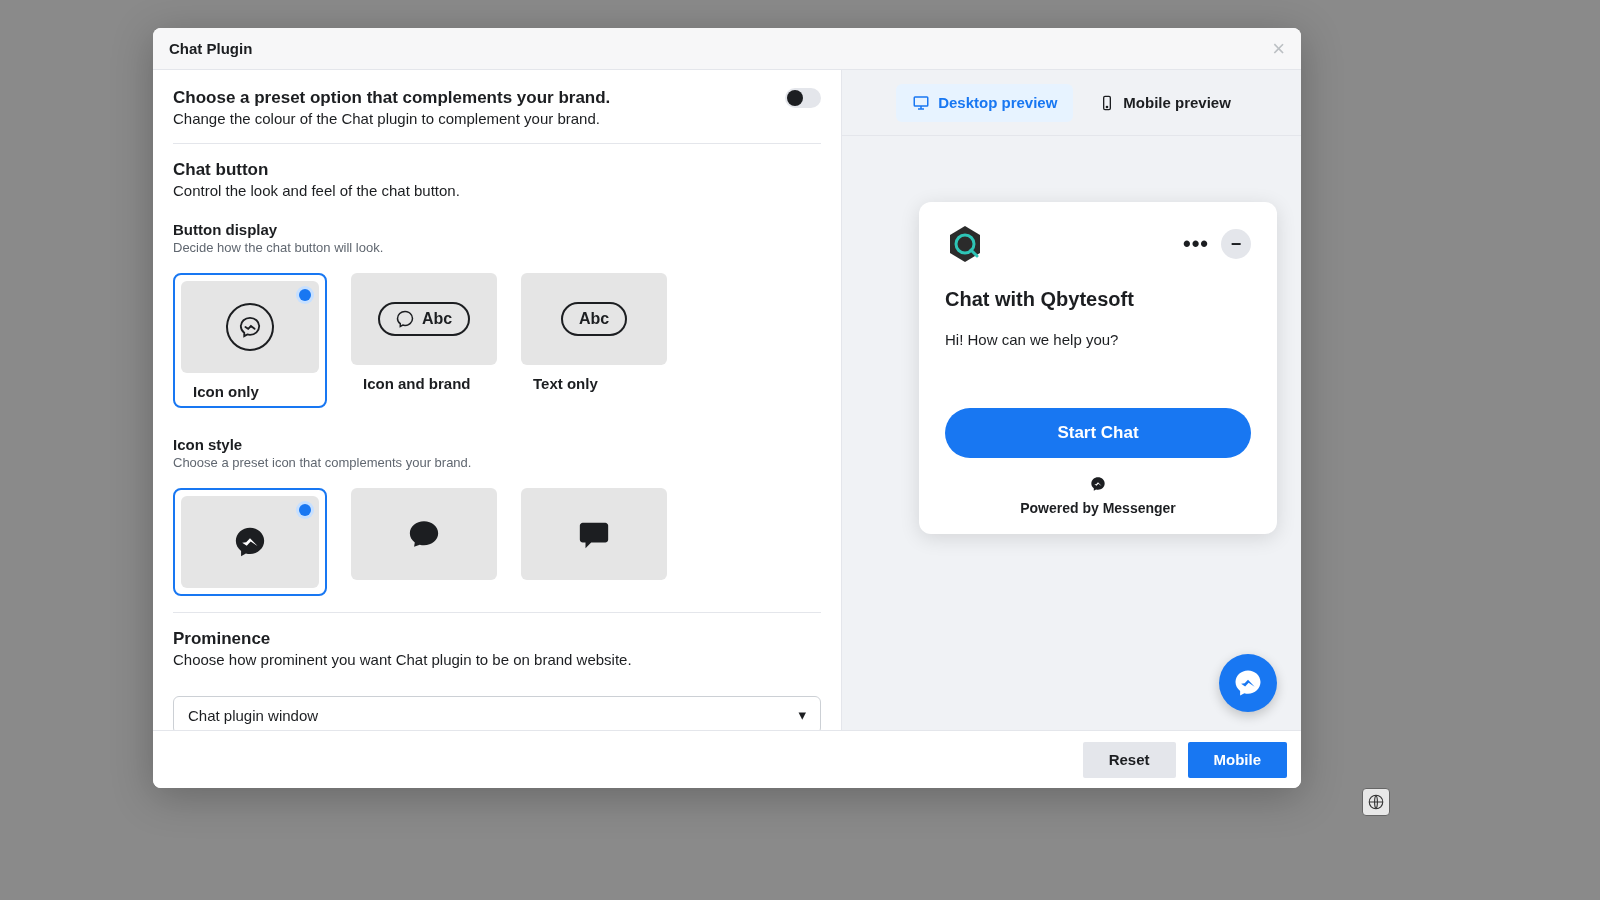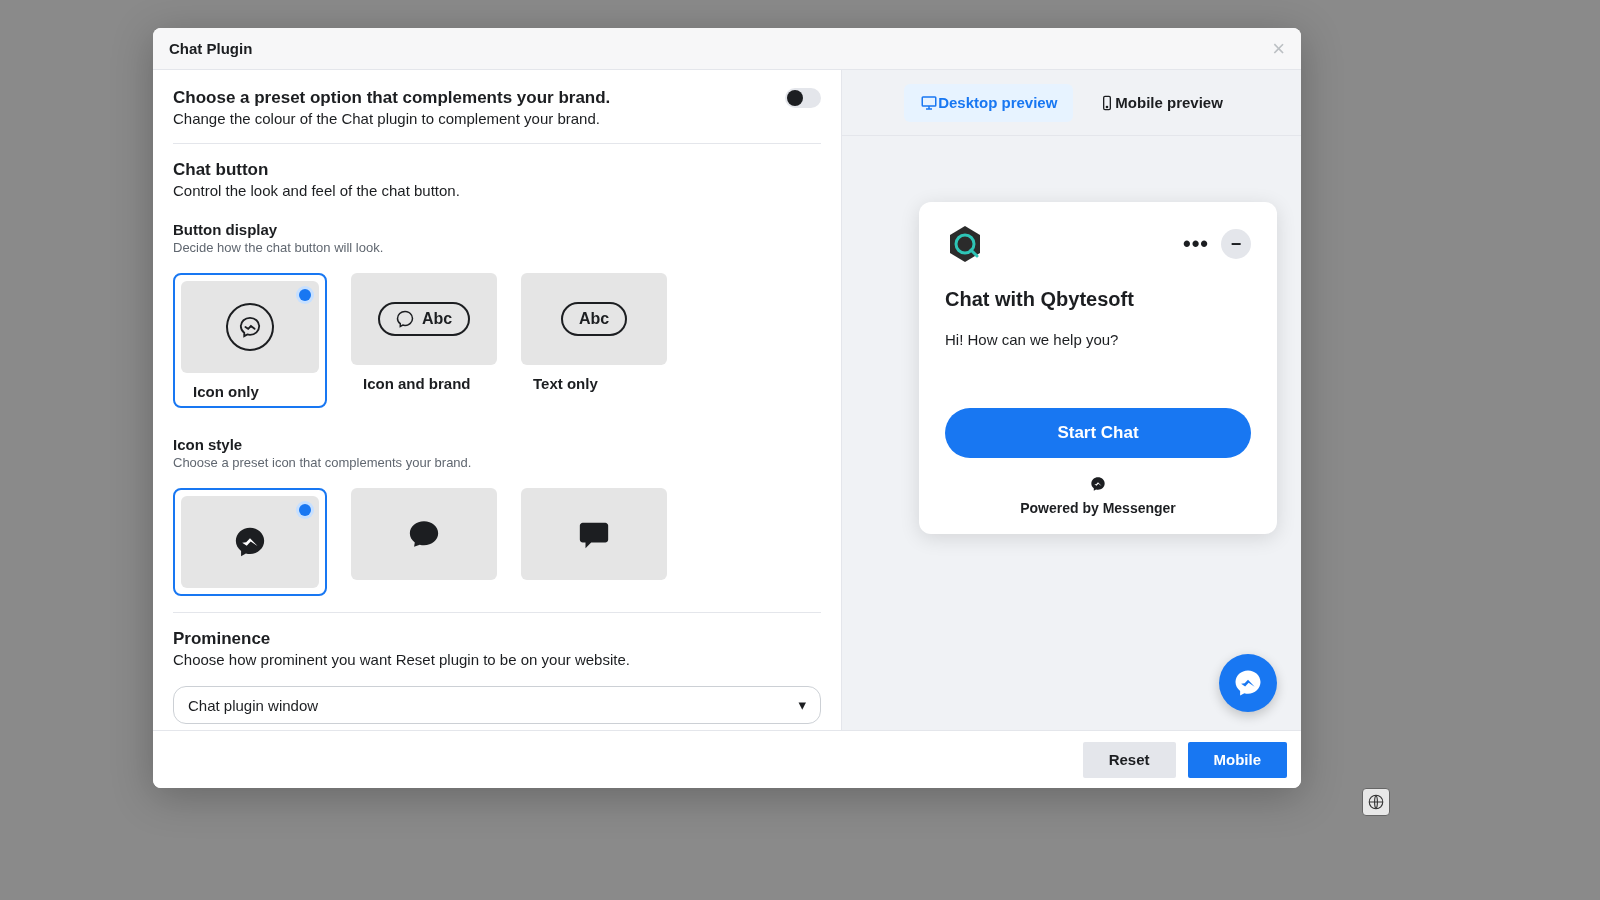--- a/index.html
+++ b/index.html
@@ -61,20 +61,21 @@
     display: flex;
     align-items: center;
     justify-content: center;
     gap: 10px;
     border-bottom: 1px solid #e4e6eb;
     background: #f0f2f5;
   }
   .preview-tab {
     display: flex;
     align-items: center;
+    gap: 8px;
     font-size: 15px;
     font-weight: 600;
     padding: 10px 16px;
     border-radius: 6px;
     cursor: pointer;
     color: #1c1e21;
   }
   .preview-tab.active {
     background: #e7f3ff;
     color: #1877f2;
@@ -112,23 +113,23 @@
     background: #1877f2; box-shadow: 0 0 0 3px #c7e0ff;
   }
   .opt-label { font-size: 15px; font-weight: 600; color: #1c1e21; margin-top: 10px; margin-left: 12px; }
   .opt-wrap.selected .opt-label { margin-top: 10px; }
   .pill {
     display: flex; align-items: center; gap: 8px; border: 2px solid #1c1e21;
     border-radius: 22px; padding: 6px 16px; font-size: 16px; font-weight: 700; color: #1c1e21;
   }
   .pill-circle { width: 48px; height: 48px; border: 2px solid #1c1e21; border-radius: 50%; display: flex; align-items: center; justify-content: center; }
   .select {
-    width: 100%; height: 38px; border: 1px solid #ccd0d5; border-radius: 13px;
+    width: 100%; height: 38px; border: 1px solid #ccd0d5; border-radius: 6px;
     display: flex; align-items: center; justify-content: space-between;
-    padding: 0 14px; font-size: 15px; color: #1c1e21; cursor: pointer; margin-top: 18px;
+    padding: 0 14px; font-size: 15px; color: #1c1e21; cursor: pointer; margin-top: 28px;
   }
   .modal-footer {
     height: 58px; border-top: 1px solid #e4e6eb; display: flex; align-items: center;
     justify-content: flex-end; gap: 12px; padding: 0 14px; background: #fff;
   }
   .btn { height: 36px; padding: 0 26px; border-radius: 2px; font-size: 15px; font-weight: 600; cursor: pointer; border: none; }
   .btn-secondary { background: #e4e6eb; color: #1c1e21; }
   .btn-primary { background: #1877f2; color: #fff; }
   .chat-card {
     position: absolute; top: 66px; right: 24px; width: 358px;
@@ -258,21 +259,21 @@
               </svg>
             </div>
           </div>
         </div>
       </div>
 
       <div class="divider"></div>
 
       <div>
         <div class="section-title">Prominence</div>
-        <div class="section-sub">Choose how prominent you want Reset plugin to be on your website.</div>
+        <div class="section-sub">Choose how prominent you want Chat plugin to be on brand website.</div>
         <div class="select">
           <span>Chat plugin window</span>
           <span>▾</span>
         </div>
       </div>
       <div style="height:40px"></div>
     </div>
 
     <div class="right-panel">
       <div class="preview-tabs">

